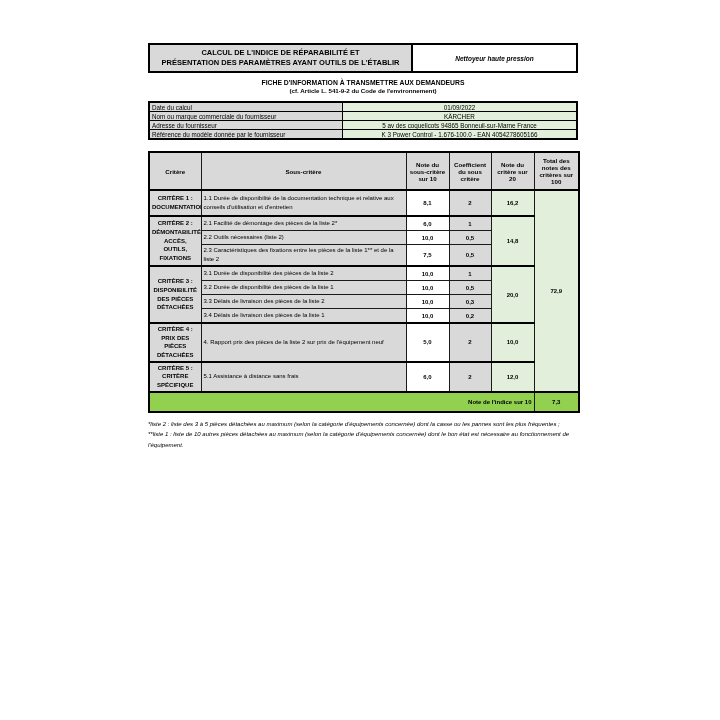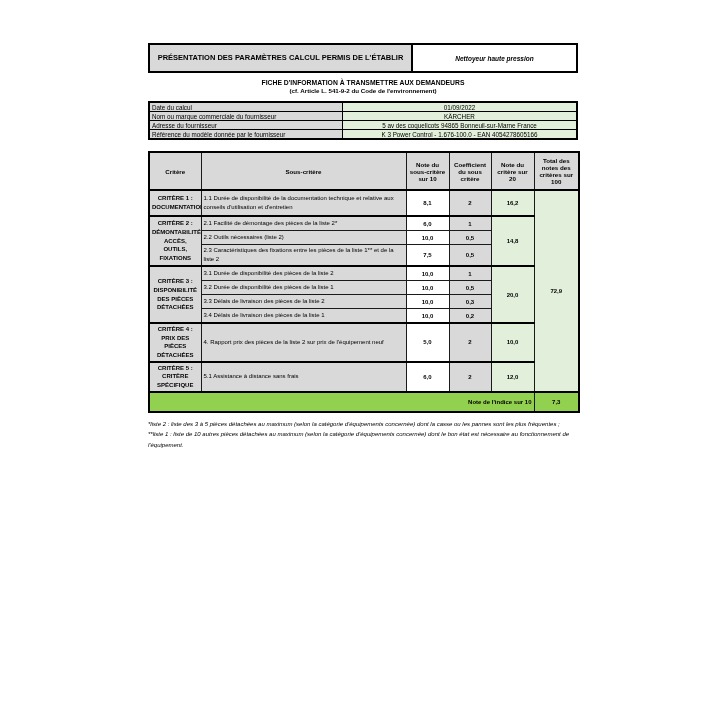--- a/index.html
+++ b/index.html
@@ -46,21 +46,22 @@
   .footnotes{margin-top:6px;font-style:italic;font-size:6px;line-height:1.75;text-align:left;}
 </style>
 </head>
 <body>
 
 <div class="page">
   <div class="doc">
 
     <div class="title-box">
       <div class="title-left">
-        <div>PRÉSENTATION DES PARAMÈTRES CALCUL PERMIS DE L'ÉTABLIR</div>
+        <div>CALCUL DE L'INDICE DE RÉPARABILITÉ ET</div>
+        <div>PRÉSENTATION DES PARAMÈTRES AYANT OUTILS DE L'ÉTABLIR</div>
       </div>
       <div class="title-right">Nettoyeur haute pression</div>
     </div>
 
     <div class="subtitle">
       <div class="sub1">FICHE D'INFORMATION À TRANSMETTRE AUX DEMANDEURS</div>
       <div class="sub2">(cf. Article L. 541-9-2 du Code de l'environnement)</div>
     </div>
 
     <table class="info-table">

